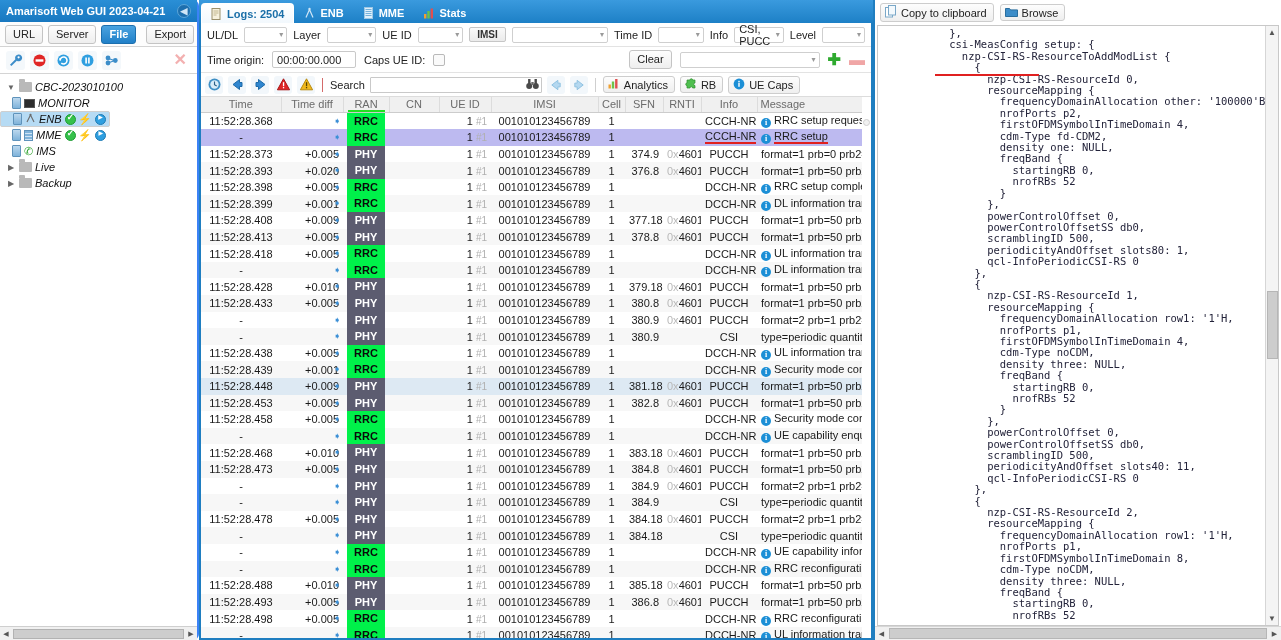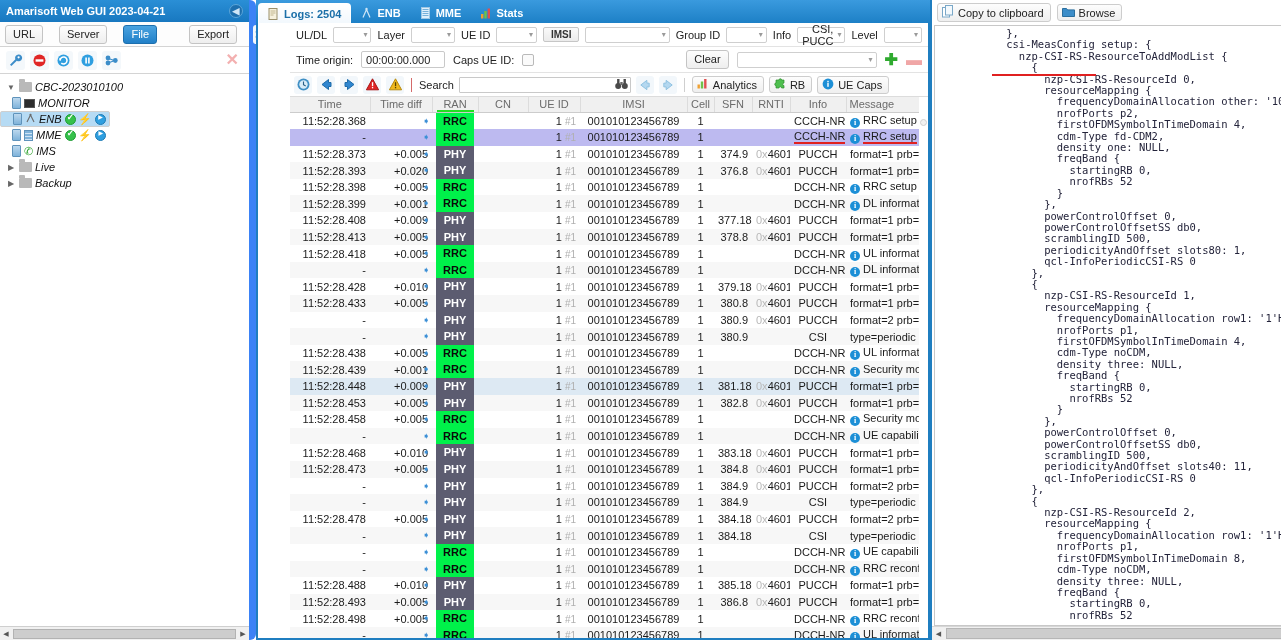--- a/index.html
+++ b/index.html
@@ -8,24 +8,24 @@
     width: 1281px; height: 640px;
     overflow: hidden;
     font-family: "Liberation Sans", sans-serif;
     font-size: 11px;
     background: #ffffff;
   }
   .app { position: relative; width: 1281px; height: 640px; display: flex; }
 
   
   .left-panel {
-    width: 256px; height: 640px;
+    width: 199px; height: 640px;
     background: #ffffff;
     display: flex; flex-direction: column;
-    border-right: 7px solid #3b82f6;
+    border-right: 2px solid #3b82f6;
     border-radius: 6px;
   }
   .lp-title {
     height: 22px;
     background: linear-gradient(#2a8fd6, #1878c0);
     color: #ffffff;
     font-weight: bold;
     font-size: 11px;
     display: flex; align-items: center;
     padding: 0 6px;
@@ -36,39 +36,39 @@
     background: #1d6fae;
     color: #cfe6f7;
     display: flex; align-items: center; justify-content: center;
     font-size: 9px; line-height: 1;
     border: 1px solid #5ba5d8;
   }
   .lp-btnrow {
     height: 25px;
     border-bottom: 1px solid #d4d4d4;
     display: flex; align-items: center;
-    padding: 0 5px; gap: 16px;
+    padding: 0 5px; gap: 5px;
     background: #fdfdfd;
   }
   .btn {
     border: 1px solid #c4c4c4;
     background: linear-gradient(#fdfdfd, #eeeeee);
     border-radius: 3px;
     padding: 2px 7px;
     font-size: 11px;
     color: #222;
     line-height: 13px;
     cursor: default;
     white-space: nowrap;
   }
   .btn.active {
     background: linear-gradient(#4aa3e0, #2180c8);
     border-color: #1c6fae;
     color: #fff;
-    font-weight: normal;
+    font-weight: bold;
   }
   .lp-btnrow .spacer { flex: 1; }
 
   .lp-iconrow {
     height: 27px;
     display: flex; align-items: center;
     padding: 0 6px; gap: 5px;
     border-bottom: 1px solid #d4d4d4;
     background: #fff;
   }
@@ -155,41 +155,40 @@
     background: linear-gradient(#ffffff,#f2f8fd);
   }
   .tab .ti { width: 12px; height: 12px; display:inline-block; position:relative;}
   .panel-body {
     flex: 1;
     background: #ffffff;
     border: 2px solid #1f7ec0;
     border-top: none;
     display: flex; flex-direction: column;
     overflow: hidden;
-    padding-left: 32px;
   }
   .filterbar {
     height: 24px;
     display: flex; align-items: center;
     padding: 0 6px; gap: 6px;
     border-bottom: 1px solid #e3e3e3;
     background: #fff;
     font-size: 11px;
   }
   .flabel { color: #222; white-space: nowrap;}
   .sel {
     border: 1px solid #cfcfcf;
     background: #fff;
     height: 16px;
     display: inline-flex; align-items: center; justify-content: flex-end;
     padding: 0 3px 0 4px;
     font-size: 11px; color: #222;
     border-radius: 2px;
   }
-  .sel .val { flex: 1; text-align: right; padding-right: 4px;}
+  .sel .val { flex: 1; text-align: left; padding-right: 4px;}
   .sel .caret { color: #9a9a9a; font-size: 8px;}
   .sel.w60 { width: 60px; } .sel.w70{width:70px;} .sel.w64{width:64px;} .sel.w140{width:140px;}
   .imsi-btn {
     border: 1px solid #c6c6c6;
     background: linear-gradient(#fafafa,#ebebeb);
     border-radius: 2px; padding: 1px 7px; font-size: 10px; font-weight:bold; color:#333;
   }
   .filterbar2 {
     height: 26px;
     display: flex; align-items: center;
@@ -263,21 +262,21 @@
     border: none;
     white-space: nowrap;
     overflow: hidden;
     color: #1a1a1a;
     vertical-align: middle;
     font-size: 11px;
   }
   tr.alt td { background: #f7f7f7; }
   tr.sel-row td { background: #bdbaf0 !important; }
   tr.hl-row td { background: #dde9f3; }
-  td.c-time { text-align: right; }
+  td.c-time { text-align: center; }
   td.c-diff { text-align: right; color: #1a1a1a; position: relative; padding-right: 14px;}
   td.c-diff .arr { position:absolute; right: 2px; top: 3px; color:#3b8fd6; font-size:9px;}
   td.c-ran { text-align: center; padding: 0; }
   td.c-ran .chip {
     display:block; height: 16.6px; line-height: 16.6px;
     font-size: 11px; font-weight: bold; text-align:center;
   }
   .chip.rrc { background: #00f14a; color: #0a0a0a; }
   .chip.phy { background: #5c5c70; color: #ffffff; }
   td.c-cn {}
@@ -532,21 +531,21 @@
         <span class="flabel">UE ID</span>
         <span class="sel w64">
           <span class="val"></span>
           <span class="caret">▾</span>
         </span>
         <span class="imsi-btn">IMSI</span>
         <span class="sel w140">
           <span class="val"></span>
           <span class="caret">▾</span>
         </span>
-        <span class="flabel">Group ID</span>
+        <span class="flabel">Time ID</span>
         <span class="sel w64">
           <span class="val"></span>
           <span class="caret">▾</span>
         </span>
         <span class="flabel">Info</span>
         <span class="sel w70">
           <span class="val">CSI, PUCC</span>
           <span class="caret">▾</span>
         </span>
         <span class="flabel">Level</span>

